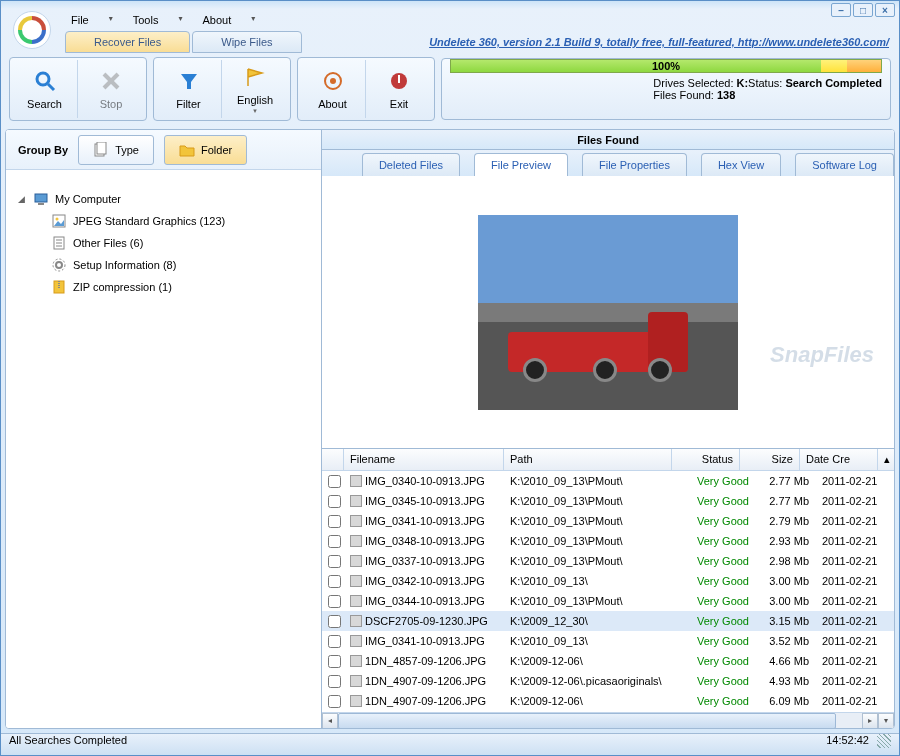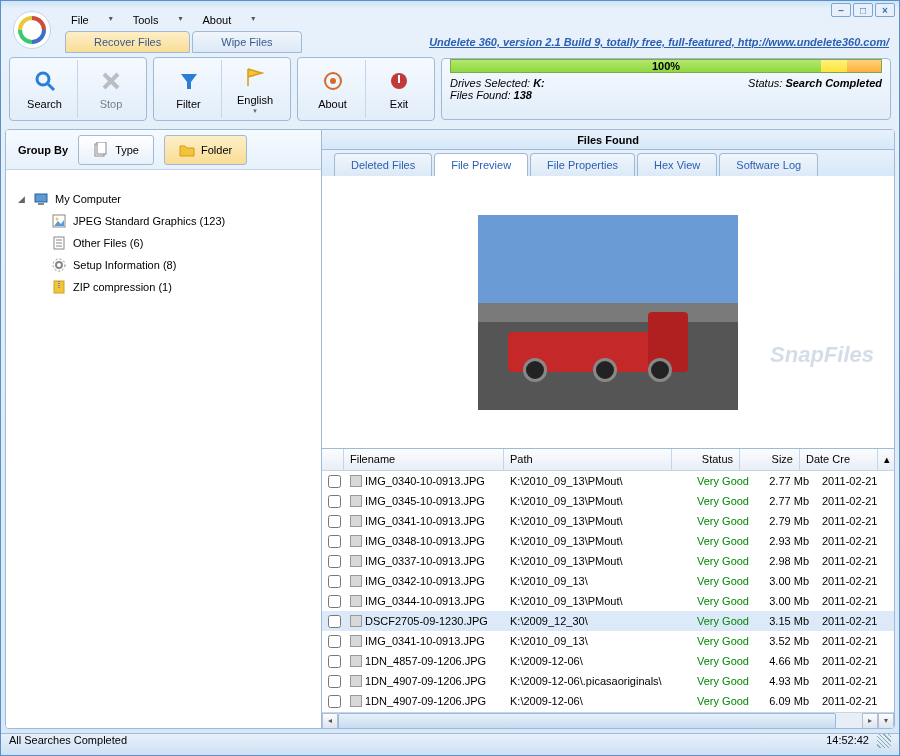--- a/index.html
+++ b/index.html
@@ -26,35 +26,35 @@
 .toolbtn .icon { width: 26px; height: 26px; display: flex; align-items: center; justify-content: center; font-size: 20px; }
 .toolbtn.droppy::after { content: '▾'; font-size: 7px; color: #666; margin-top: -3px; }
 .status-panel { flex: 1; display: flex; flex-direction: column; padding: 0 8px; gap: 4px; background: linear-gradient(#f5faff, #e2edf9); border: 1px solid #a0bad6; border-radius: 4px; height: 62px; }
 .progress-row { display: flex; align-items: center; gap: 8px; }
 .progress-bar { flex: 1; height: 14px; border: 1px solid #7fa84a; background: linear-gradient(#b4e86c, #8ed840); position: relative; text-align: center; line-height: 12px; font-weight: bold; }
 .progress-orange { position: absolute; right: 0; top: 0; bottom: 0; width: 8%; background: linear-gradient(#ffd27a, #ffb03b); }
 .progress-yellow { position: absolute; right: 8%; top: 0; bottom: 0; width: 6%; background: linear-gradient(#fff27a, #ffe23b); }
 .progress-text { position: relative; z-index: 2; }
 .status-label { color: #000; }
 .status-label b { font-weight: bold; }
-.status-lines { display: flex; justify-content: space-between; font-style: italic; }
+.status-lines { display: flex; justify-content: flex-end; }
 .main-area { flex: 1; display: flex; margin: 4px; border: 1px solid #a0bad6; border-radius: 4px; background: #fff; overflow: hidden; }
 .left-panel { width: 316px; display: flex; flex-direction: column; background: #fff; border-right: 1px solid #a0bad6; }
 .group-by { height: 40px; display: flex; align-items: center; padding: 0 12px; gap: 10px; background: linear-gradient(#f5faff, #e8f1fb); border-bottom: 1px solid #c3d6eb; }
 .group-by-label { font-weight: bold; }
 .group-btn { padding: 6px 14px; border: 1px solid #a0bad6; background: linear-gradient(#fff, #e8f1fb); border-radius: 3px; cursor: pointer; display: flex; align-items: center; gap: 6px; }
 .group-btn.active { background: linear-gradient(#fdefc8, #f9dd95); }
 .tree { flex: 1; padding: 18px 10px; overflow: auto; }
 .tree-item { display: flex; align-items: center; gap: 6px; padding: 3px 0 3px 18px; cursor: pointer; }
 .tree-item.root { padding-left: 0; }
 .tree-item .exp { width: 11px; text-align: center; font-size: 9px; color: #666; }
 .tree-icon { width: 16px; height: 16px; display: flex; align-items: center; justify-content: center; font-size: 12px; }
 .right-panel { flex: 1; display: flex; flex-direction: column; background: #fff; }
 .files-found-hdr { height: 20px; background: linear-gradient(#e8f1fb, #d6e8f9); text-align: center; font-weight: bold; line-height: 20px; border-bottom: 1px solid #a0bad6; }
-.inner-tabs { height: 26px; display: flex; align-items: flex-end; background: linear-gradient(#e8f1fb, #d6e8f9); padding-left: 12px; gap: 2px; }
+.inner-tabs { height: 26px; display: flex; align-items: flex-end; background: linear-gradient(#e8f1fb, #d6e8f9); padding-left: 12px; gap: 14px; justify-content: flex-end; }
 .inner-tab { padding: 5px 16px; border: 1px solid #a0bad6; border-bottom: none; background: linear-gradient(#f0f6fc, #dce9f6); border-radius: 4px 4px 0 0; cursor: pointer; color: #2a5fb3; }
 .inner-tab.active { background: #fff; }
 .preview-area { height: 272px; background: #fff; display: flex; align-items: center; justify-content: center; position: relative; }
 .preview-img { width: 260px; height: 195px; background: linear-gradient(#6a9bd4 0 45%, #7a7a7a 45% 55%, #555 55% 100%); position: relative; overflow: hidden; }
 .truck { position: absolute; left: 30px; bottom: 28px; width: 180px; height: 70px; }
 .truck-body { position: absolute; left: 0; bottom: 10px; width: 180px; height: 40px; background: #c42828; border-radius: 4px; }
 .truck-cab { position: absolute; right: 0; bottom: 10px; width: 40px; height: 60px; background: #b02020; border-radius: 4px; }
 .wheel { position: absolute; bottom: 0; width: 24px; height: 24px; background: #222; border-radius: 50%; border: 3px solid #888; }
 .wheel.w1 { left: 15px; } .wheel.w2 { left: 85px; } .wheel.w3 { left: 140px; }
 .watermark { position: absolute; right: 20px; bottom: 80px; color: #b8c8d8; font-size: 22px; font-weight: bold; font-style: italic; opacity: 0.6; }

